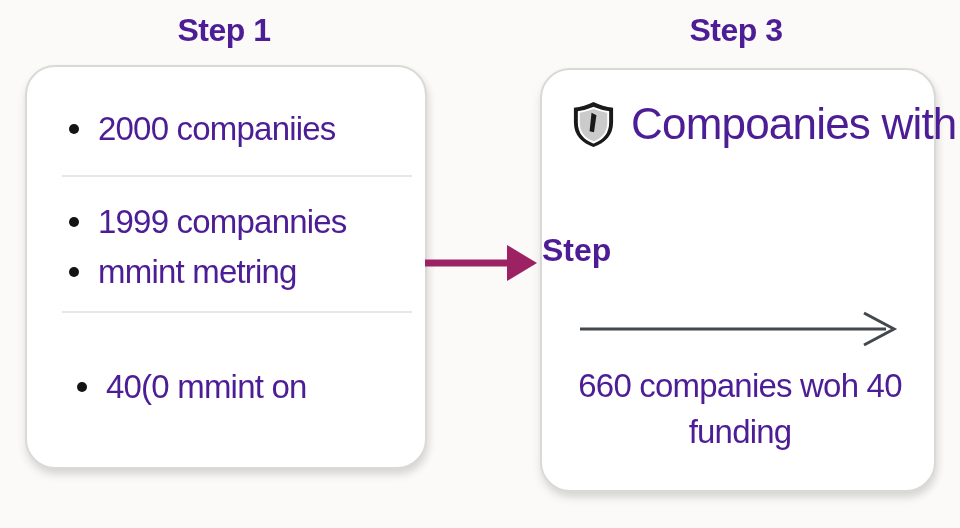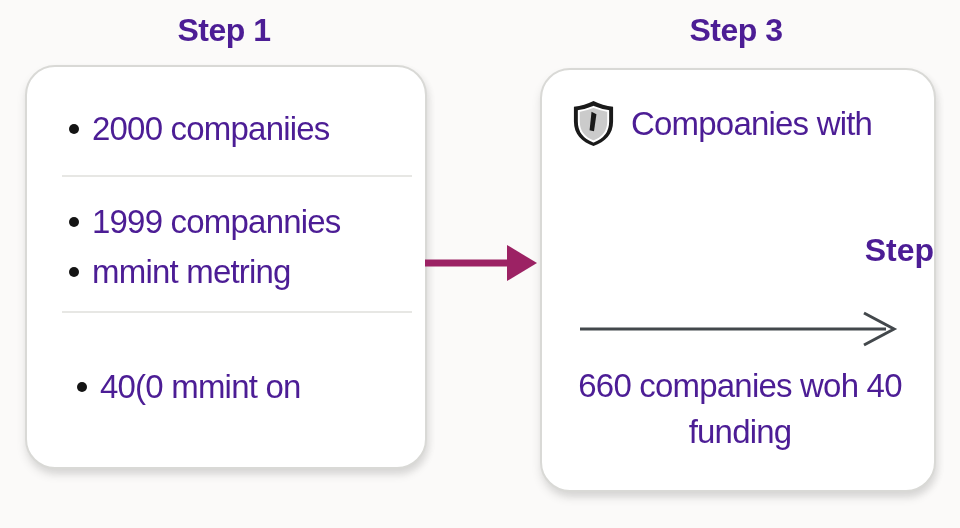--- a/index.html
+++ b/index.html
@@ -15,37 +15,37 @@
   .title-1{left:25px;width:398px;}
   .title-2{left:540px;width:392px;}
   .card{
     position:absolute;background:#ffffff;
     border:2px solid #d9d9d6;border-radius:30px;
     box-shadow:0 6px 10px rgba(0,0,0,0.10),3px 4px 7px rgba(0,0,0,0.06);
   }
   .card-left{left:25px;top:65px;width:398px;height:400px;}
   .card-right{left:540px;top:68px;width:392px;height:420px;}
   .brow{
-    position:absolute;display:flex;align-items:center;gap:13px;
+    position:absolute;display:flex;align-items:center;gap:19px;
     font-size:33px;letter-spacing:-0.8px;white-space:nowrap;height:40px;
   }
   .dot{width:10px;height:10px;border-radius:50%;background:#141414;flex:0 0 auto;}
   .divider{position:absolute;left:35px;width:350px;height:2px;background:#e7e7e4;}
   .row1{left:42px;top:42px;}
   .div1{top:108px;}
   .row2{left:42px;top:135px;}
   .row3{left:42px;top:185px;}
   .div2{top:244px;}
   .row4{left:50px;top:300px;}
   .hrow{
     position:absolute;left:28px;top:29px;display:flex;align-items:center;gap:14px;
-    font-size:33px;letter-spacing:-0.8px;white-space:nowrap;
+    font-size:44px;letter-spacing:-0.8px;white-space:nowrap;
   }
   .mid-label{
-    position:absolute;left:0;top:162px;width:100%;text-align:right;
+    position:absolute;left:0;top:162px;width:100%;text-align:left;
     font-size:32px;font-weight:bold;
   }
   .inner-arrow{position:absolute;left:38px;top:239px;}
   .result{
     position:absolute;left:28px;top:293px;width:340px;
     font-size:33px;letter-spacing:-0.8px;line-height:46px;text-align:center;
   }
   .connector{position:absolute;left:424px;top:241px;}
   svg{display:block;}
 </style>

